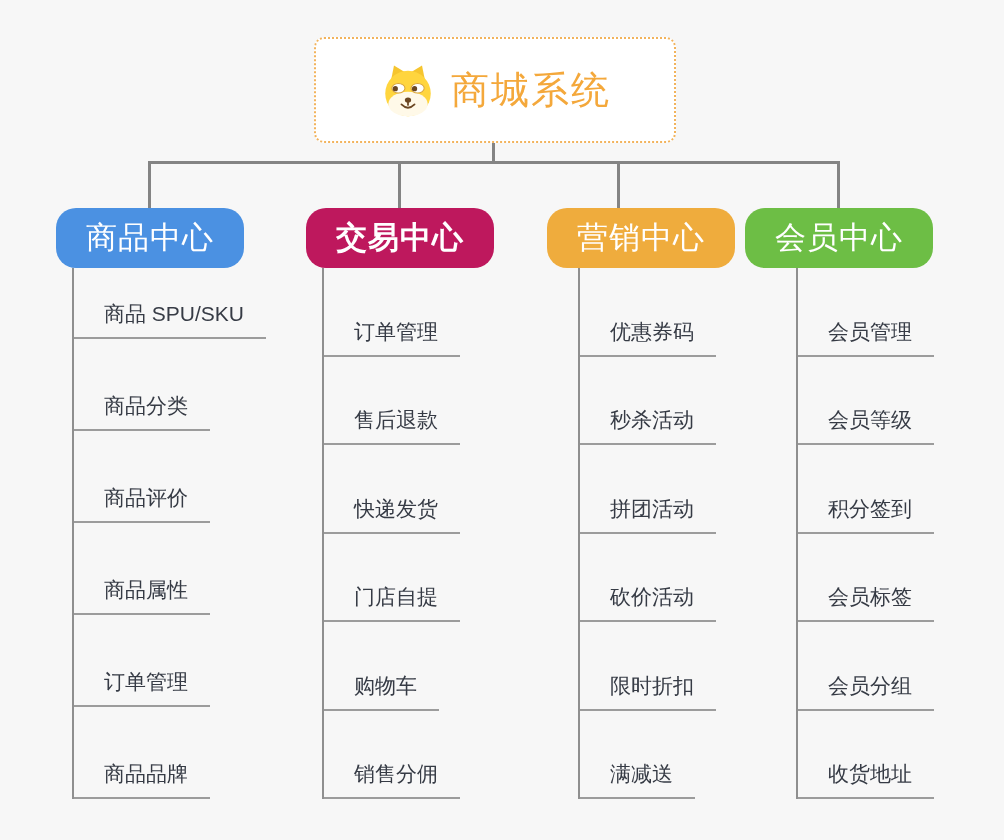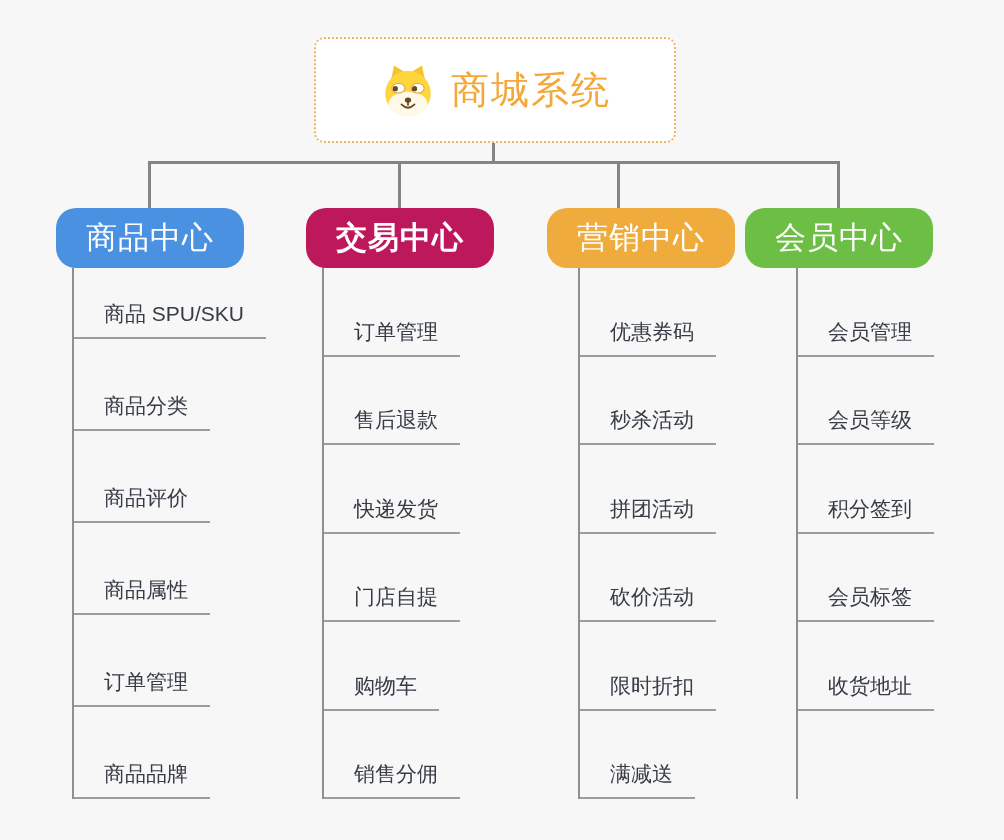--- a/index.html
+++ b/index.html
@@ -105,16 +105,17 @@
     <div class="leaf">砍价活动</div>
     <div class="leaf">限时折扣</div>
     <div class="leaf">满减送</div>
   </div>
 
   <div class="col c3">
     <div class="leaf">会员管理</div>
     <div class="leaf">会员等级</div>
     <div class="leaf">积分签到</div>
     <div class="leaf">会员标签</div>
+    <div class="leaf">会员分组</div>
     <div class="leaf">收货地址</div>
   </div>
 
 </div>
 
 </body></html>

